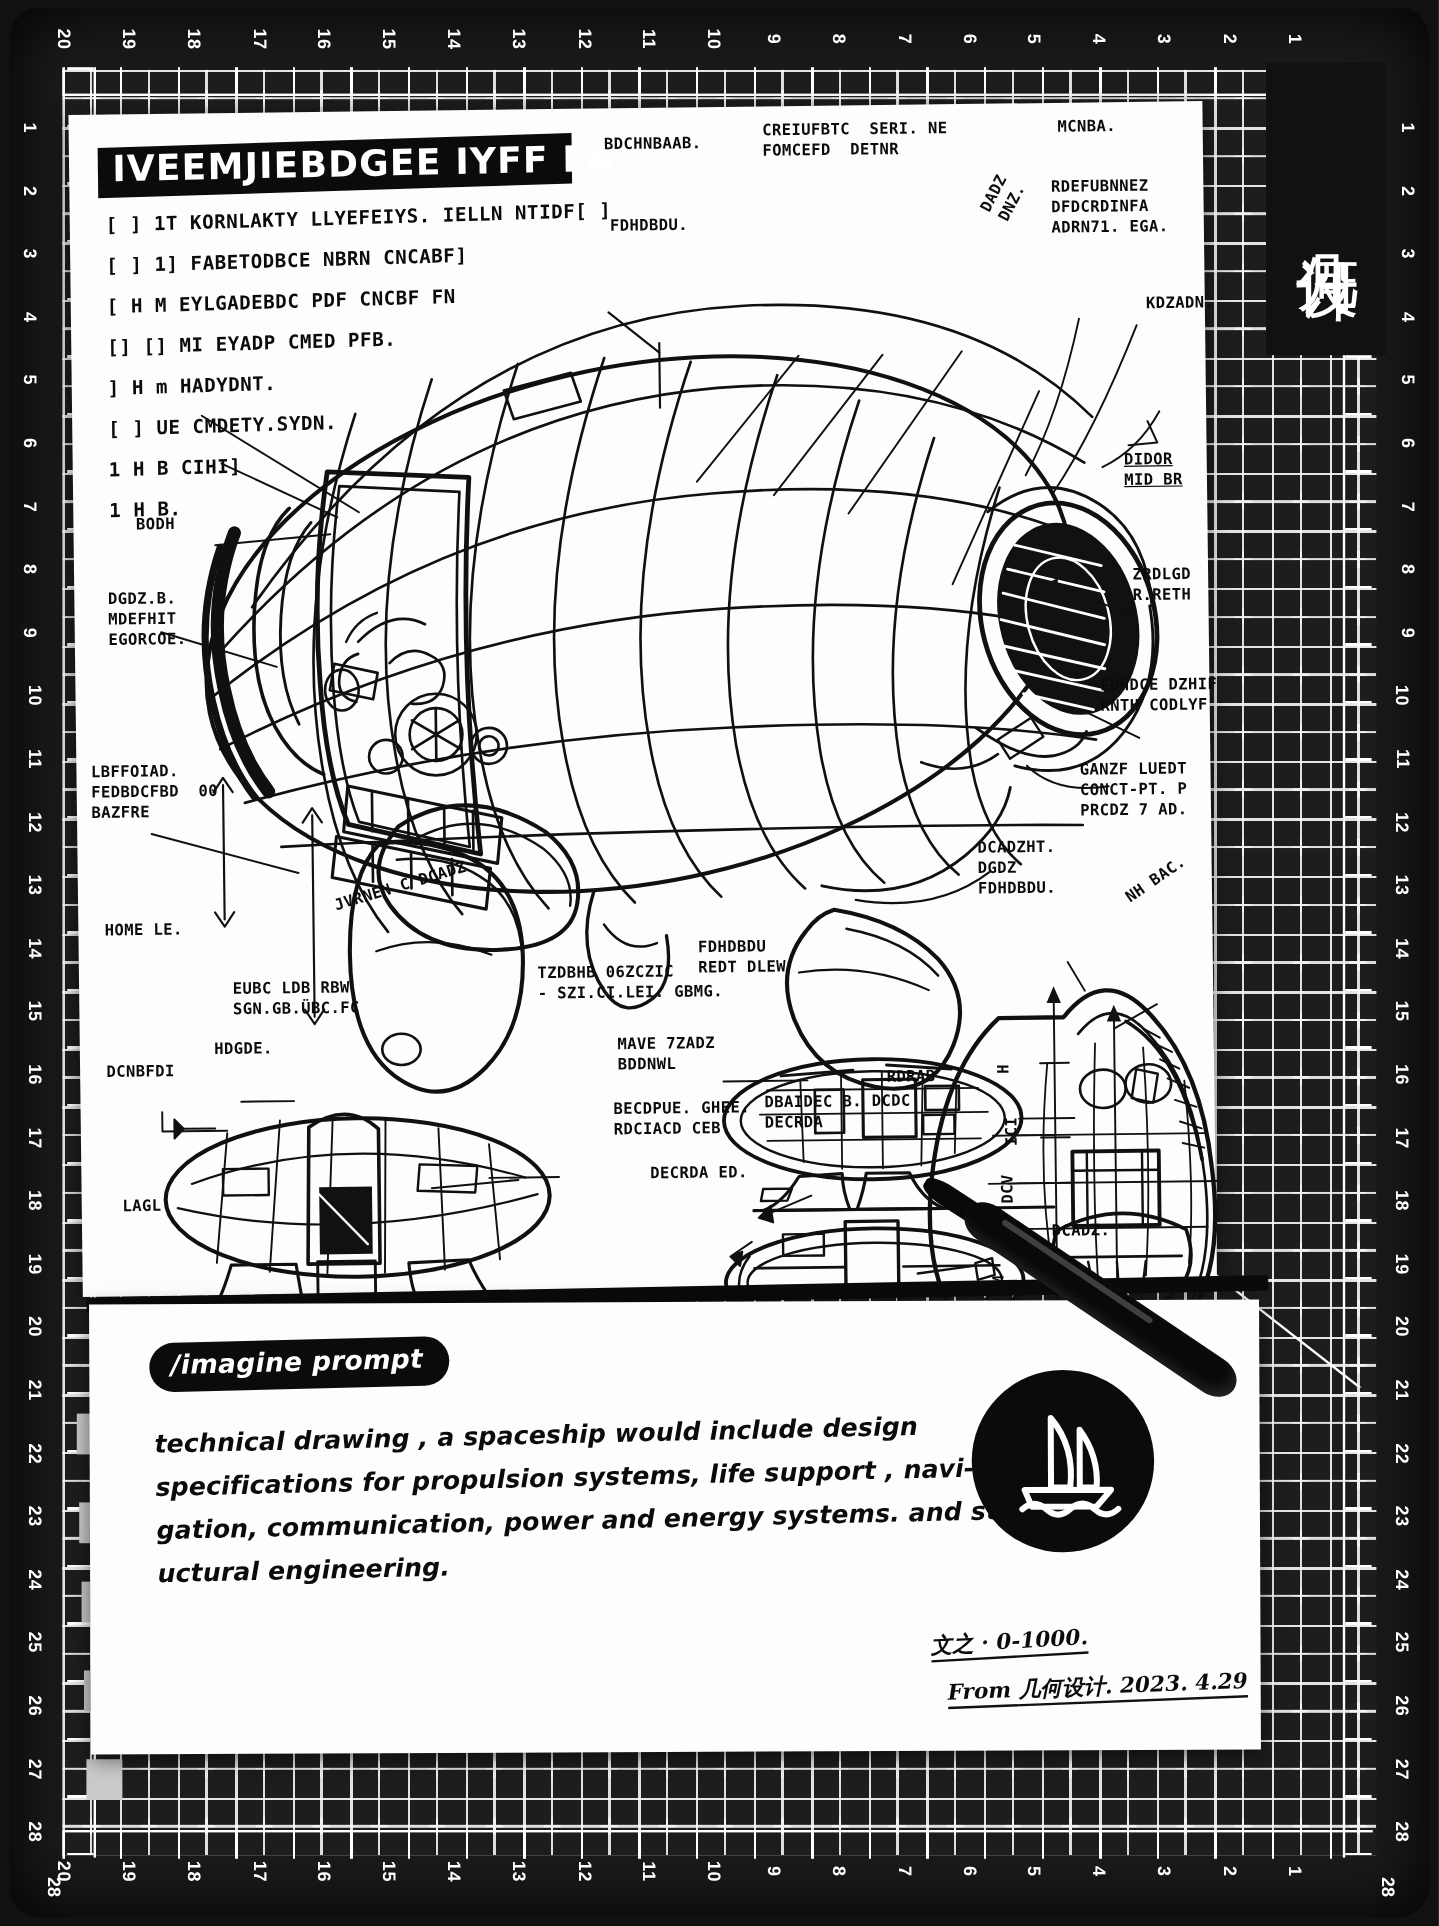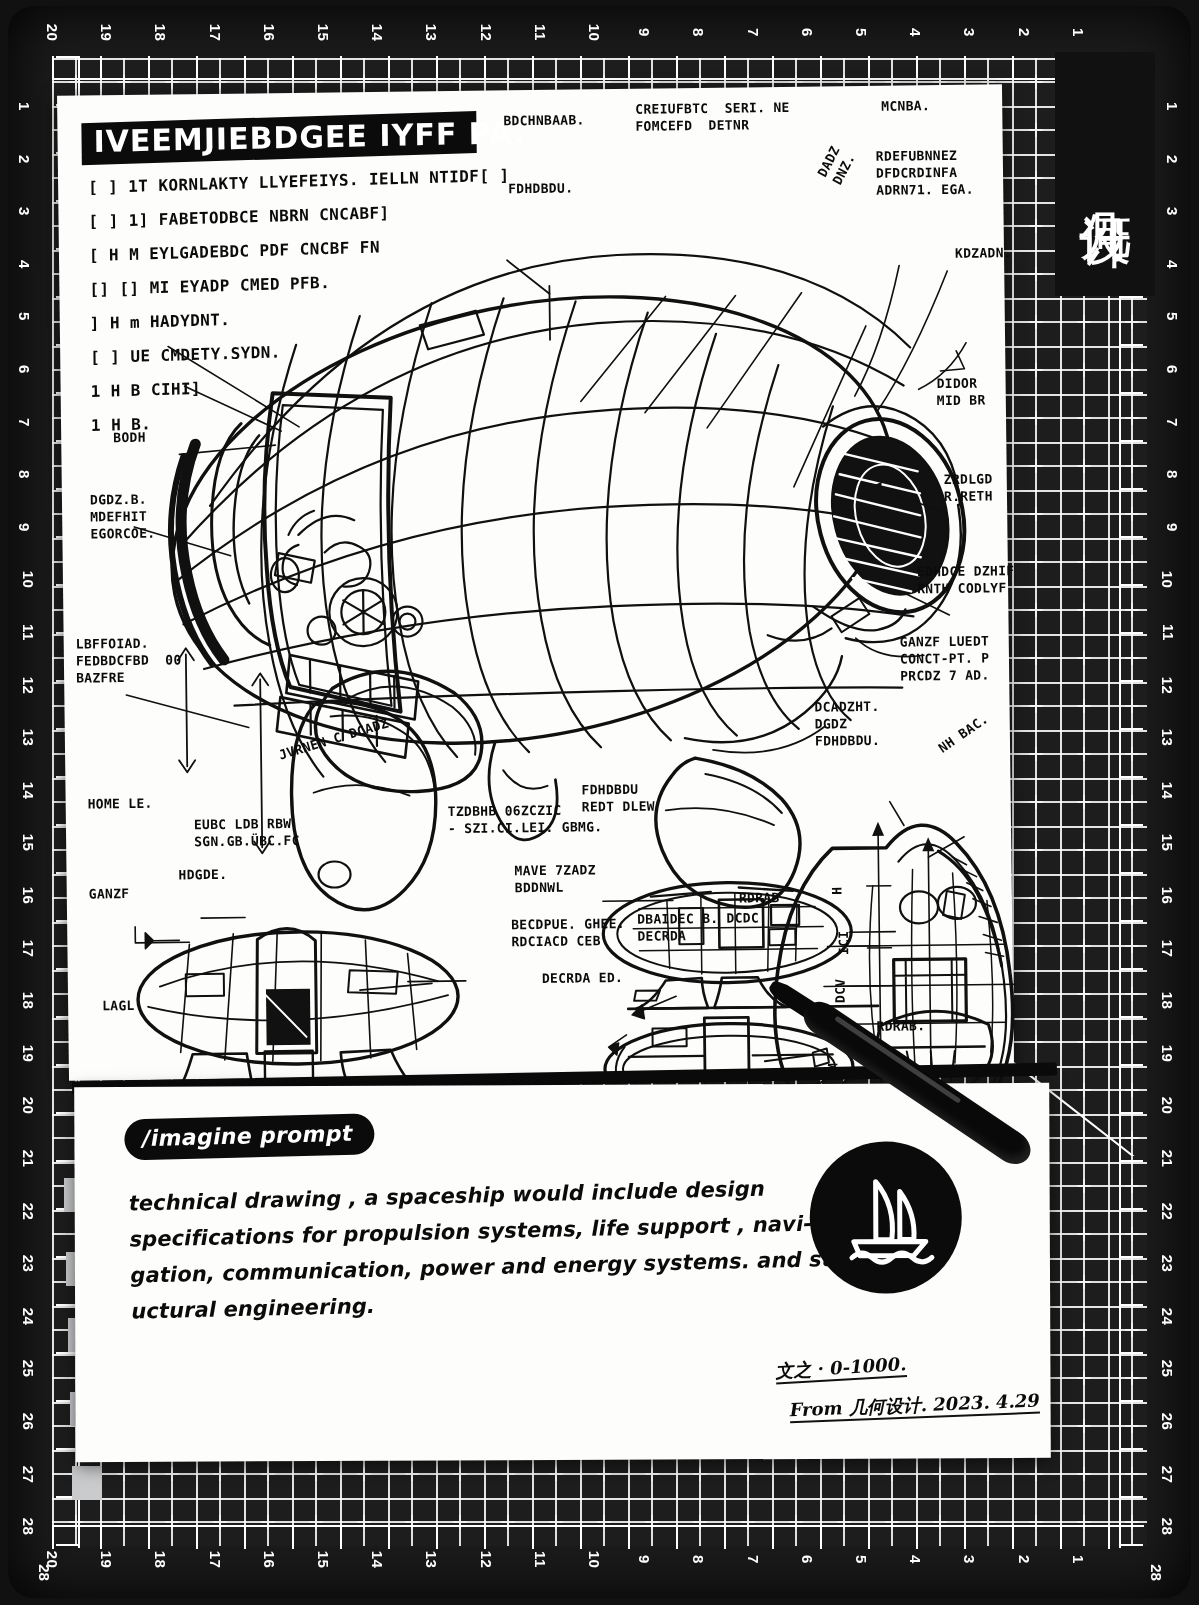--- a/index.html
+++ b/index.html
@@ -520,61 +520,61 @@
     <div class="anno" style="left:578px;top:12px;">CREIUFBTC  SERI. NE
 FOMCEFD  DETNR</div>
     <div class="anno" style="left:824px;top:12px;">MCNBA.</div>
     <div class="anno" style="left:818px;top:62px;">RDEFUBNNEZ
 DFDCRDINFA
 ADRN71. EGA.</div>
     <div class="anno" style="left:762px;top:62px;transform:rotate(-62deg);">DADZ
 DNZ.</div>
     <div class="anno" style="left:450px;top:90px;">FDHDBDU.</div>
     <div class="anno" style="left:896px;top:160px;">KDZADN.</div>
-    <div class="anno" style="left:876px;top:290px;">DIDOR
+    <div class="anno" style="left:876px;top:290px;text-decoration:underline;">DIDOR
 MID BR</div>
     <div class="anno" style="left:882px;top:386px;">ZRDLGD
 R.RETH</div>
     <div class="anno" style="left:854px;top:478px;">EDHDCE DZHIF
 RNTH CODLYF</div>
     <div class="anno" style="left:836px;top:548px;">GANZF LUEDT
 CONCT-PT. P
 PRCDZ 7 AD.</div>
     <div class="anno" style="left:52px;top:334px;">BODH</div>
     <div class="anno" style="left:28px;top:396px;">DGDZ.B.
 MDEFHIT
 EGORCOE.</div>
     <div class="anno" style="left:12px;top:540px;">LBFFOIAD.
 FEDBDCFBD  00
 BAZFRE</div>
-    <div class="anno" style="left:22px;top:700px;text-align:center;">HOME LE.</div>
+    <div class="anno" style="left:22px;top:672px;text-align:center;">HOME LE.</div>
     <div class="anno" style="left:128px;top:722px;">EUBC LDB RBW
 SGN.GB.ÜBC.FC</div>
     <div class="anno" style="left:112px;top:772px;">HDGDE.</div>
-    <div class="anno" style="left:22px;top:790px;">GANZF</div>
+    <div class="anno" style="left:22px;top:790px;">DCNBFDI</div>
     <div class="anno" style="left:34px;top:902px;">LAGL</div>
     <div class="anno" style="left:190px;top:1002px;">1OI.</div>
     <div class="anno" style="left:190px;top:1032px;">OCBD</div>
     <div class="anno" style="left:382px;top:712px;">TZDBHB 06ZCZIC
 - SZI.CI.LEI. GBMG.</div>
     <div class="anno" style="left:516px;top:692px;">FDHDBDU
 REDT DLEW</div>
     <div class="anno" style="left:448px;top:772px;">MAVE 7ZADZ
 BDDNWL</div>
     <div class="anno" style="left:444px;top:826px;">BECDPUE. GHEE.
 RDCIACD CEB</div>
     <div class="anno" style="left:474px;top:880px;">DECRDA ED.</div>
     <div class="anno" style="left:570px;top:822px;">DBAIDEC B. DCDC
 DECRDA</div>
     <div class="anno" style="left:672px;top:802px;">RDRAB</div>
     <div class="anno" style="left:750px;top:612px;">DCADZHT.
 DGDZ
 FDHDBDU.</div>
     <div class="anno" style="left:870px;top:640px;transform:rotate(-34deg);">NH BAC.</div>
-    <div class="anno" style="left:808px;top:932px;">RDRAB.</div>
+    <div class="anno" style="left:808px;top:932px;">DCADZ.</div>
     <div class="anno" style="left:212px;top:638px;transform:rotate(-16deg);">JVRNEN C DCADZ</div>
     <div class="anno" style="left:766px;top:796px;transform:rotate(-90deg);">H</div>
     <div class="anno" style="left:764px;top:848px;transform:rotate(-90deg);">ICI</div>
     <div class="anno" style="left:760px;top:896px;transform:rotate(-90deg);">DCV</div>
     <div class="anno" style="left:760px;top:972px;transform:rotate(-90deg);">M</div>
   </div>
 
   <div class="sep-bar"></div>
 
   <div class="paper" id="sheet-bottom">

